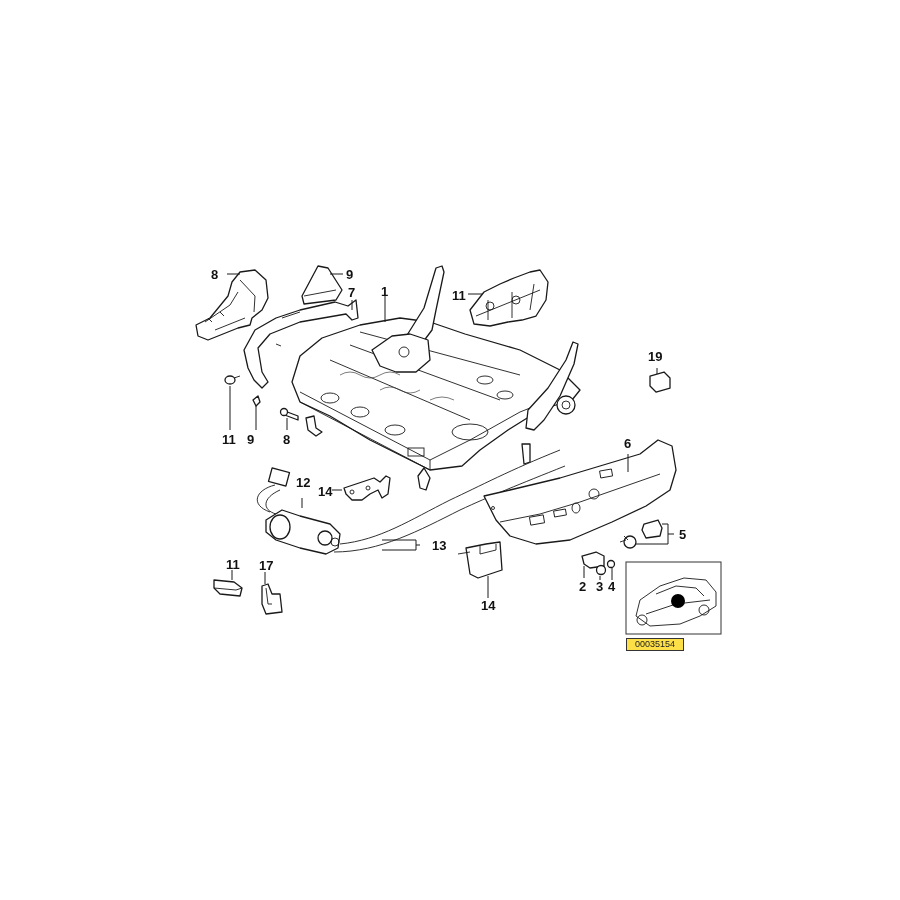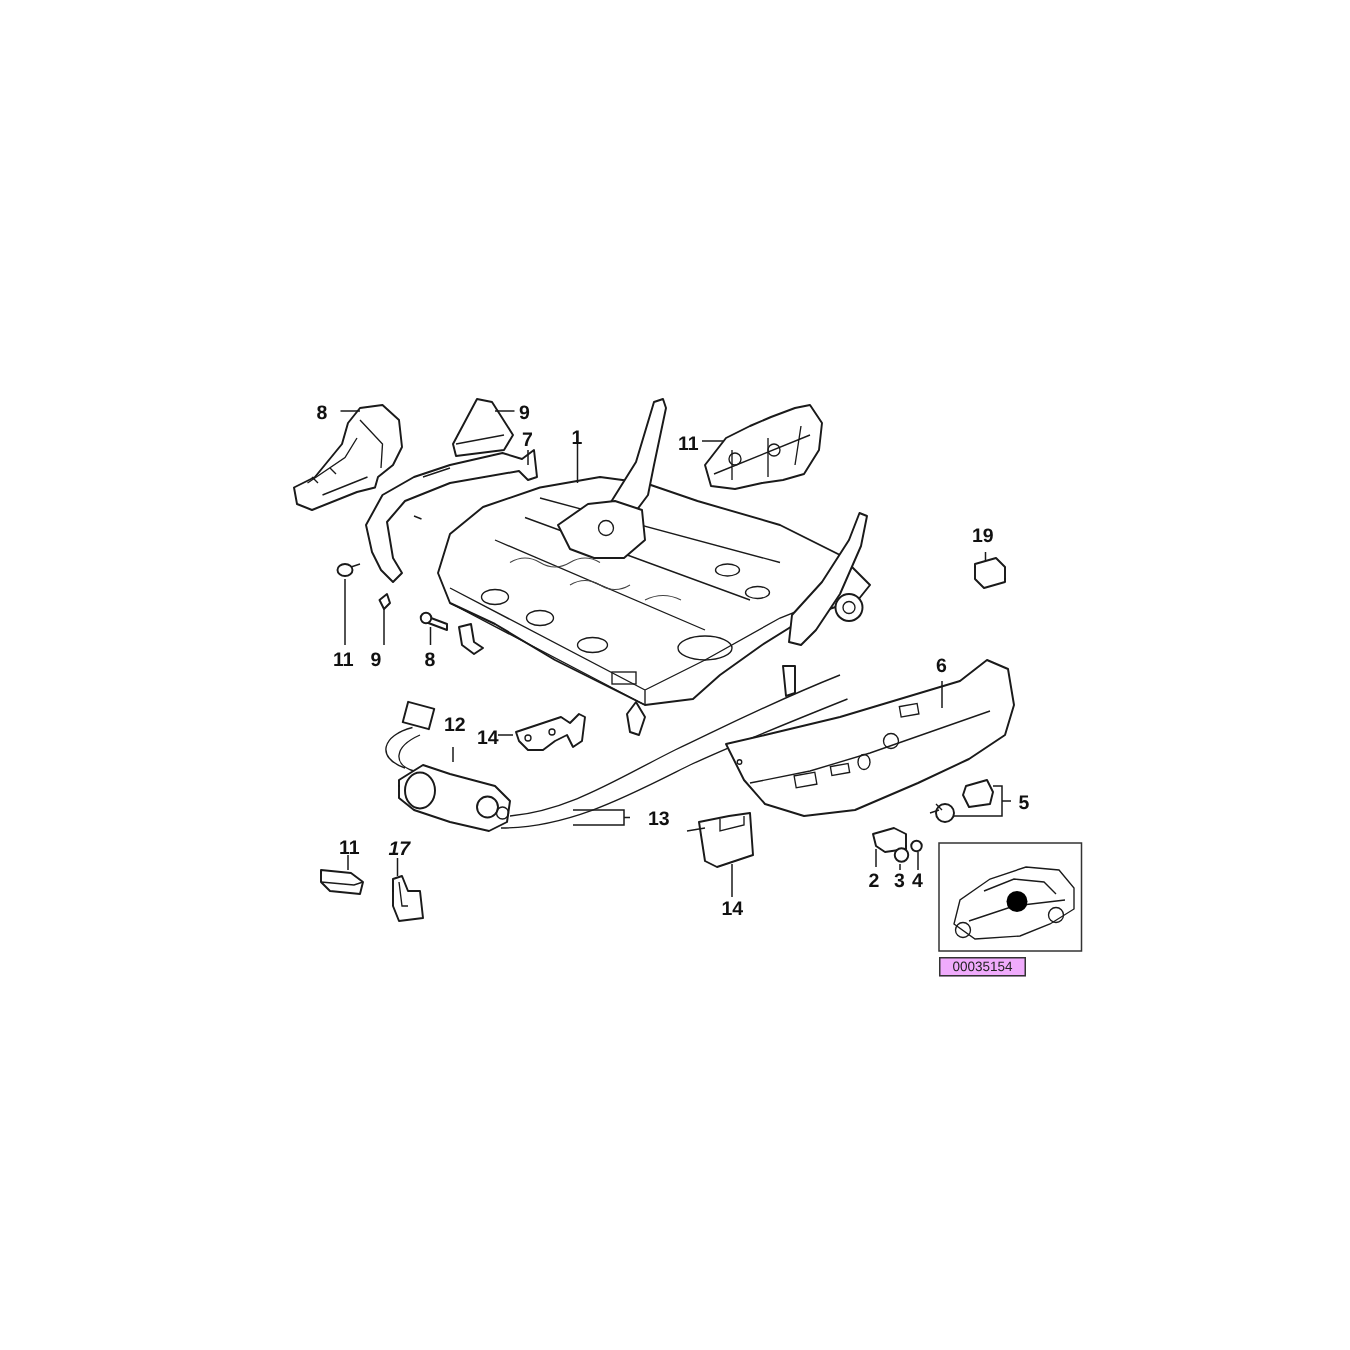--- a/index.html
+++ b/index.html
@@ -3,21 +3,21 @@
 <meta charset="utf-8">
 <style>
   html, body { margin:0; padding:0; background:#ffffff; }
   body { width:900px; height:900px; position:relative; overflow:hidden; font-family:"Liberation Sans", sans-serif; }
   #diagram { position:absolute; left:0; top:0; width:900px; height:900px; }
   .part { fill:#ffffff; stroke:#1a1a1a; stroke-width:1.3; stroke-linejoin:round; stroke-linecap:round; }
   .detail { fill:none; stroke:#1a1a1a; stroke-width:0.9; }
   .thin { fill:none; stroke:#444; stroke-width:0.7; }
   .leader { fill:none; stroke:#1a1a1a; stroke-width:1; }
   .callout { position:absolute; font-family:"Liberation Sans", sans-serif; font-weight:bold; font-size:13px; color:#111; line-height:13px; }
-  .ref-code { position:absolute; left:626px; top:638px; width:56px; height:11px; border:1px solid #333; font-size:9px; line-height:11px; text-align:center; color:#222; background:#f0abfc; font-family:"Liberation Sans", sans-serif; }
+  .ref-code { position:absolute; left:626px; top:638px; width:56px; height:11px; border:1px solid #333; font-size:9px; line-height:11px; text-align:center; color:#222; background:#fde047; font-family:"Liberation Sans", sans-serif; }
 </style>
 </head>
 <body>
 
 <svg id="diagram" viewBox="0 0 900 900" xmlns="http://www.w3.org/2000/svg">
 
   <g>
     <path class="part" d="M196,325 L210,318 L228,296 L232,282 L240,272 L255,270 L266,280 L268,298 L262,310 L252,318 L250,325 L238,328 L208,340 L198,336 Z"></path>
     <path class="detail" d="M205,322 L230,305 L238,292 M215,330 L245,318 M240,280 L255,296 L254,312"></path>
     <path class="detail" d="M208,318 l4,4 M220,312 l4,4"></path>
@@ -189,19 +189,19 @@
 <div class="callout" style="left:648px;top:350px;">19</div>
 <div class="callout" style="left:222px;top:433px;">11</div>
 <div class="callout" style="left:247px;top:433px;">9</div>
 <div class="callout" style="left:283px;top:433px;">8</div>
 <div class="callout" style="left:624px;top:437px;">6</div>
 <div class="callout" style="left:296px;top:476px;">12</div>
 <div class="callout" style="left:318px;top:485px;">14</div>
 <div class="callout" style="left:679px;top:528px;">5</div>
 <div class="callout" style="left:432px;top:539px;">13</div>
 <div class="callout" style="left:226px;top:558px;">11</div>
-<div class="callout" style="left:259px;top:559px;font-style:italic;">17</div>
+<div class="callout" style="left:259px;top:559px;">17</div>
 <div class="callout" style="left:579px;top:580px;">2</div>
 <div class="callout" style="left:596px;top:580px;">3</div>
 <div class="callout" style="left:608px;top:580px;">4</div>
 <div class="callout" style="left:481px;top:599px;">14</div>
 
 <div class="ref-code">00035154</div>
 
 </body></html>

